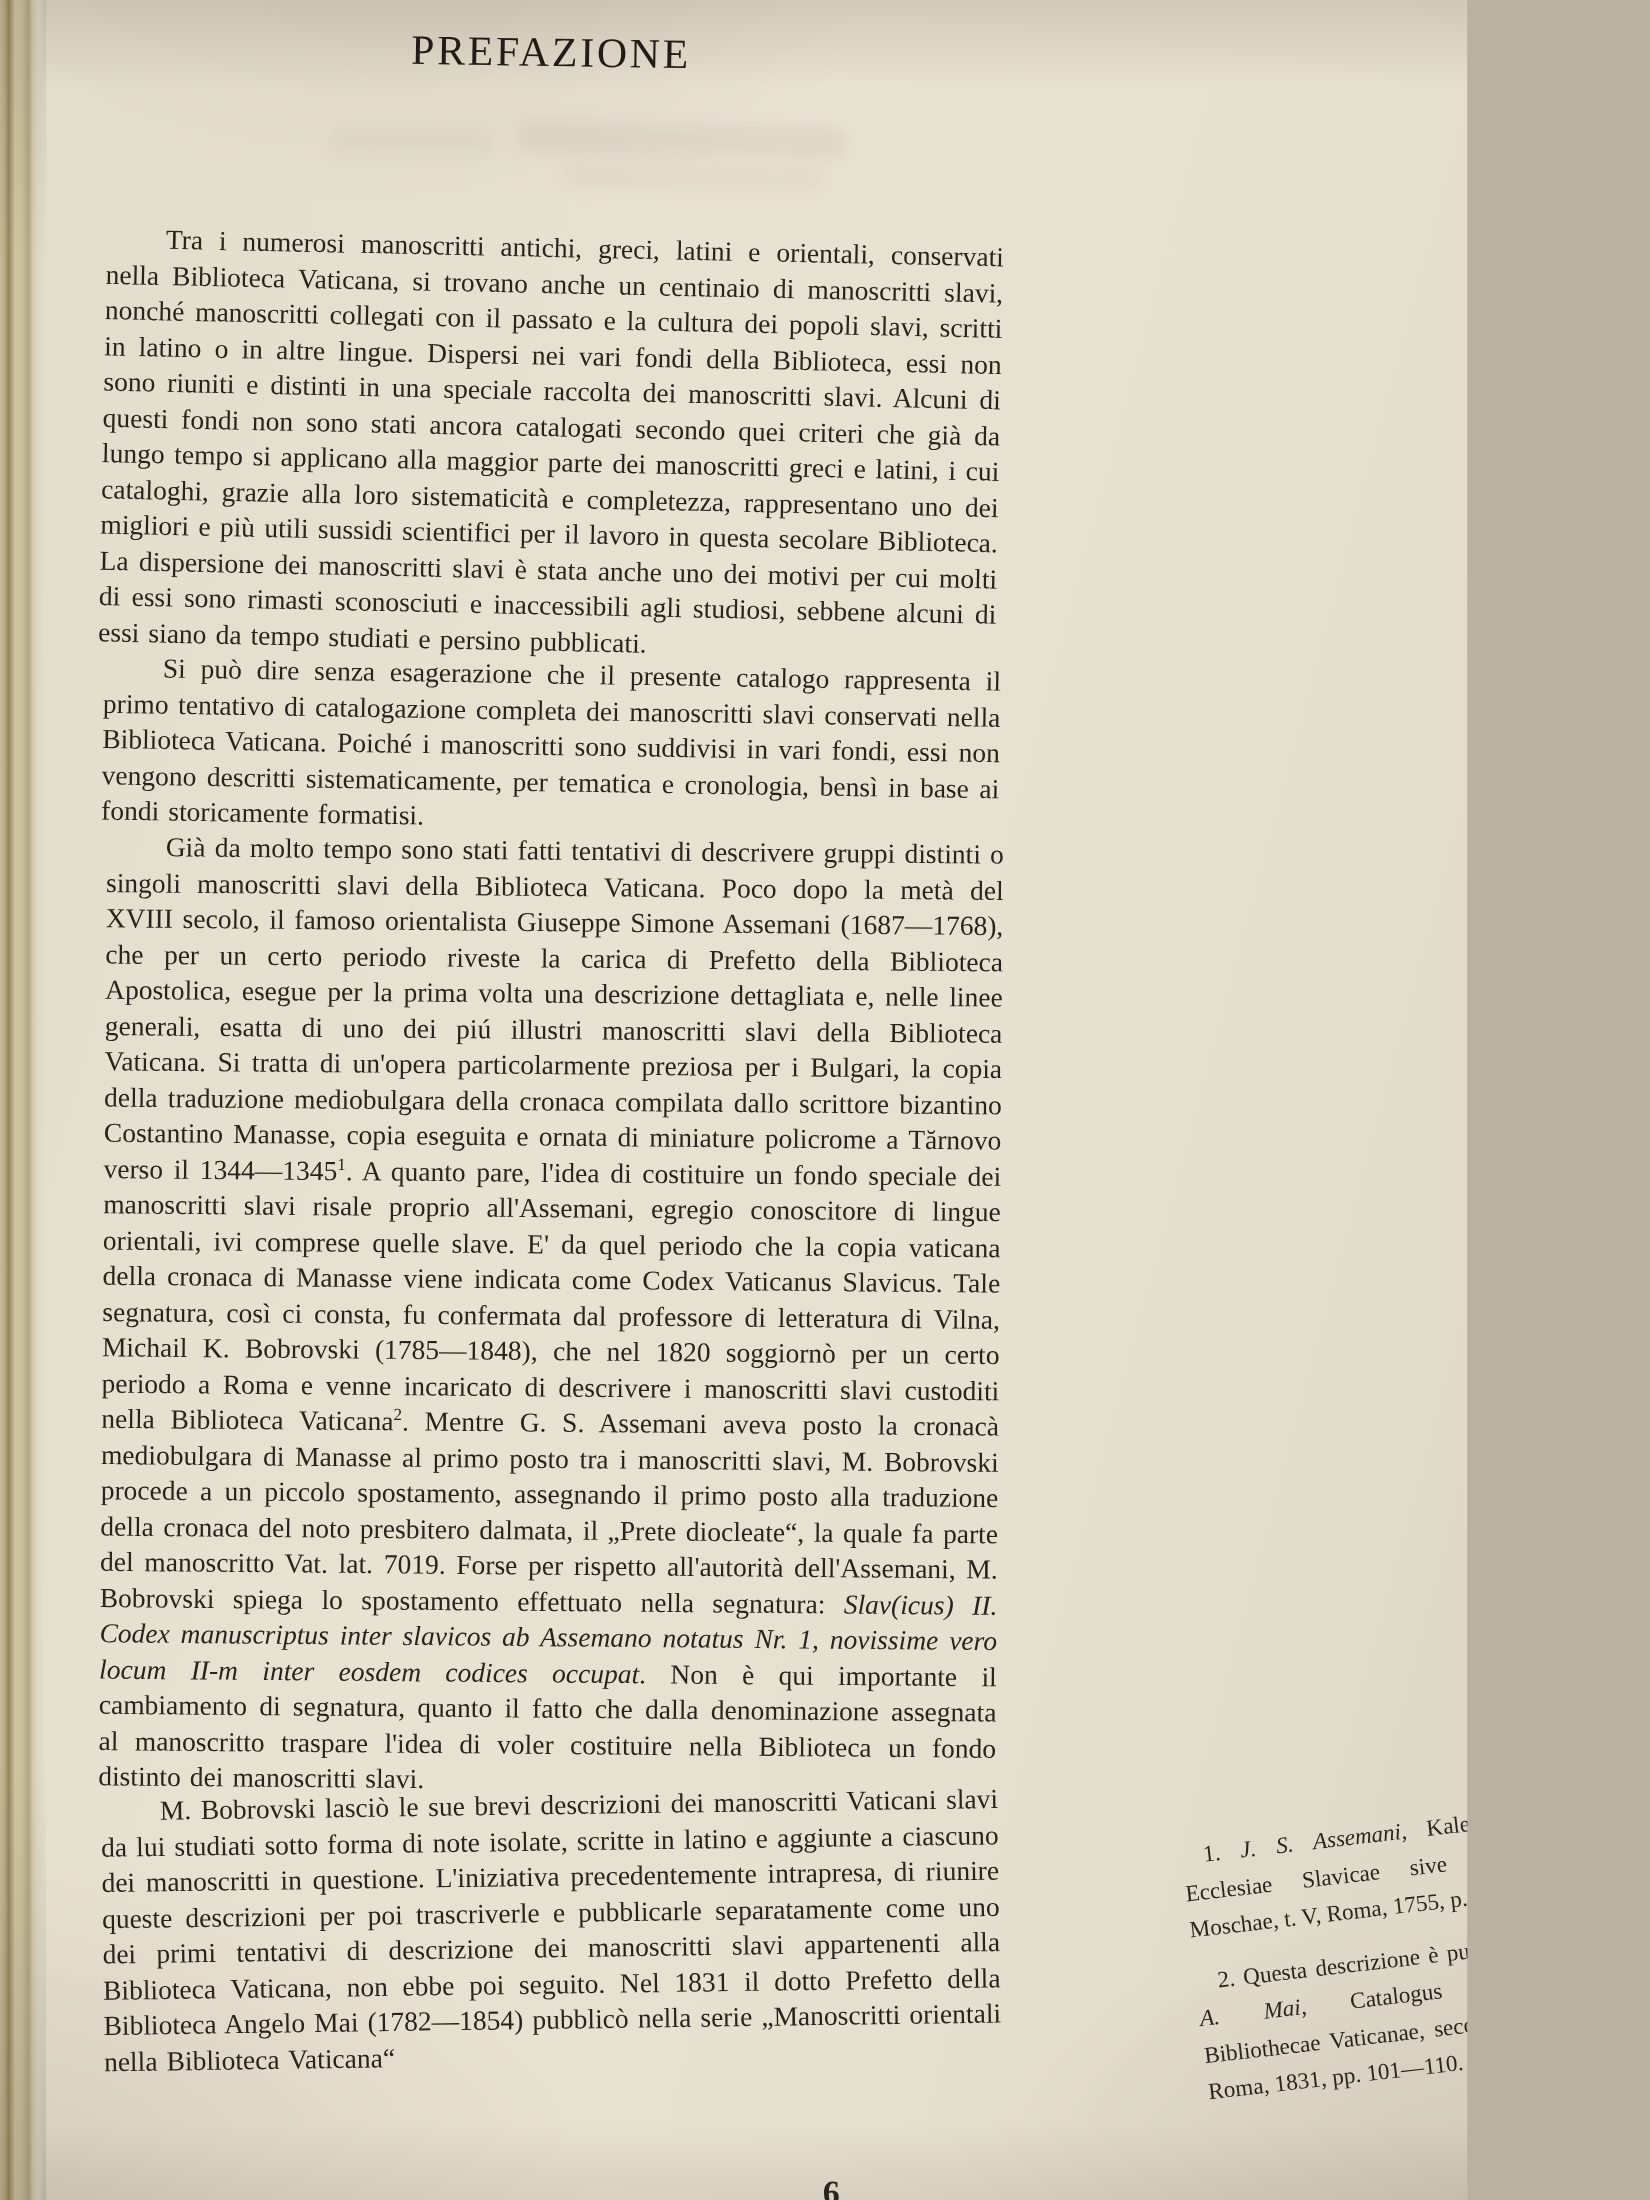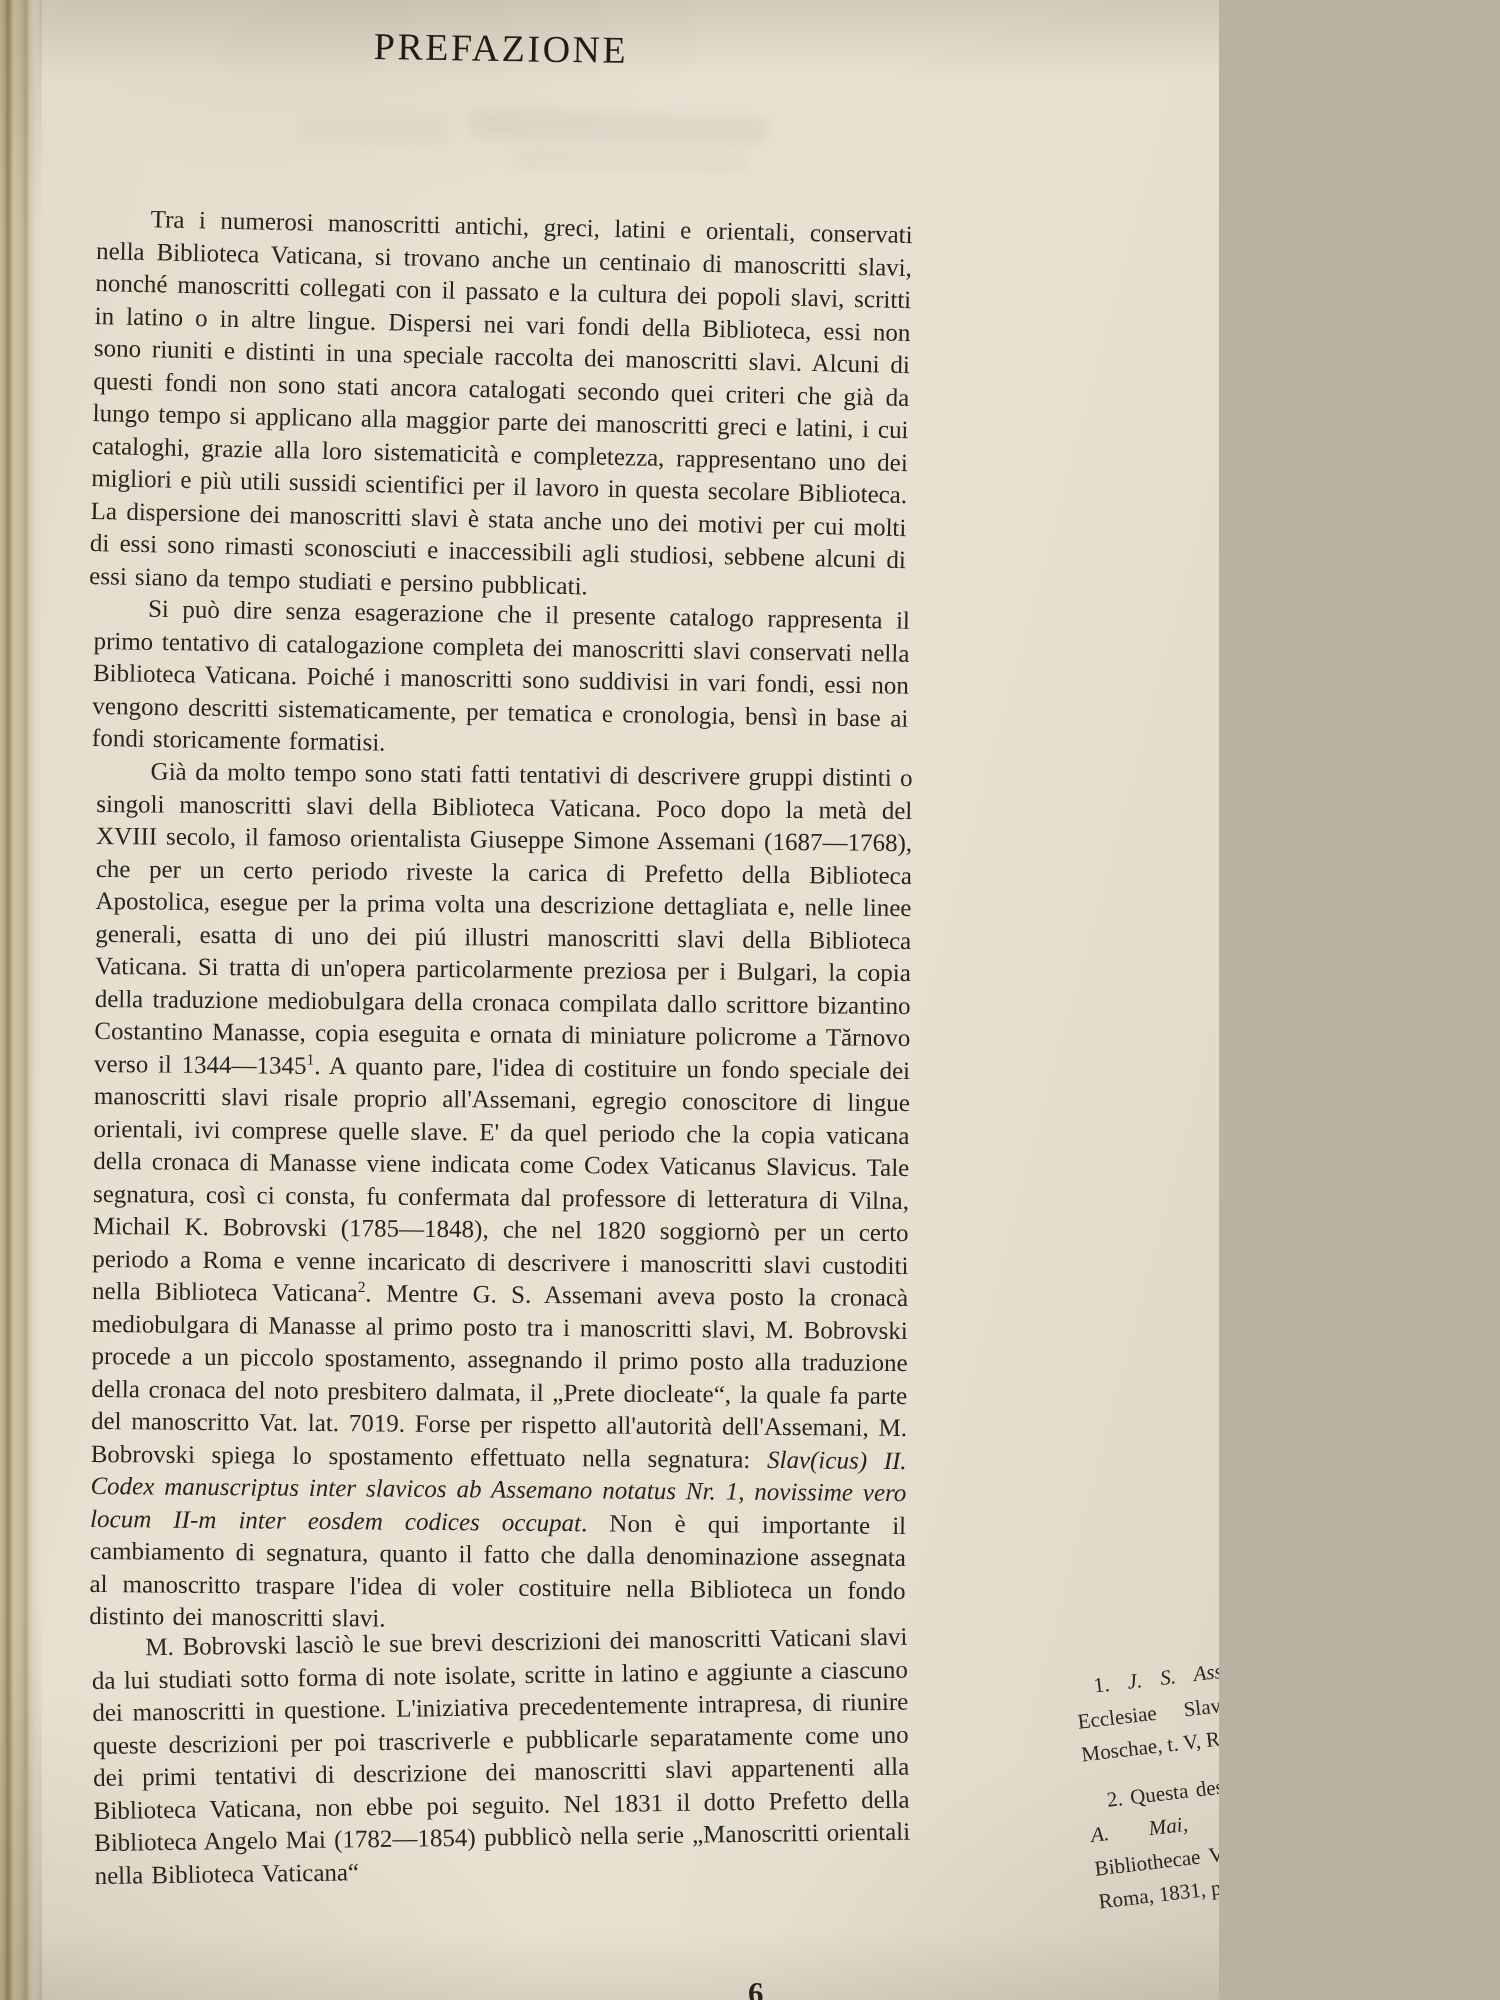--- a/index.html
+++ b/index.html
@@ -1,17 +1,17 @@
 <!DOCTYPE html>
 <html><head>
 <meta charset="utf-8">
 <style>
   html,body{margin:0;padding:0;width:1500px;height:2000px;overflow:hidden;
     background:#b9b2a2;font-family:"Liberation Serif", serif;}
-  .scene{position:relative;width:1219px;height:2000px;overflow:hidden;}
+  .scene{position:relative;width:1334px;height:2000px;overflow:hidden;}
   
   .paper{position:absolute;inset:0;
     background:linear-gradient(105deg,#e2dccb 0%,#e8e2d3 40%,#e6e0d1 68%,#ddd7c8 100%);}
   .shade-top{position:absolute;left:0;top:0;right:0;height:80px;
     background:linear-gradient(180deg,rgba(120,110,92,0.20),rgba(120,110,92,0));}
   .shade-bottom{position:absolute;left:0;bottom:0;right:0;height:70px;
     background:linear-gradient(0deg,rgba(115,104,84,0.13),rgba(115,104,84,0));}
   .vignette{position:absolute;inset:0;
     background:radial-gradient(900px 520px at 0% 100%,rgba(110,98,76,0.15),rgba(110,98,76,0) 60%),
                radial-gradient(760px 420px at 100% 100%,rgba(110,98,76,0.11),rgba(110,98,76,0) 62%),

